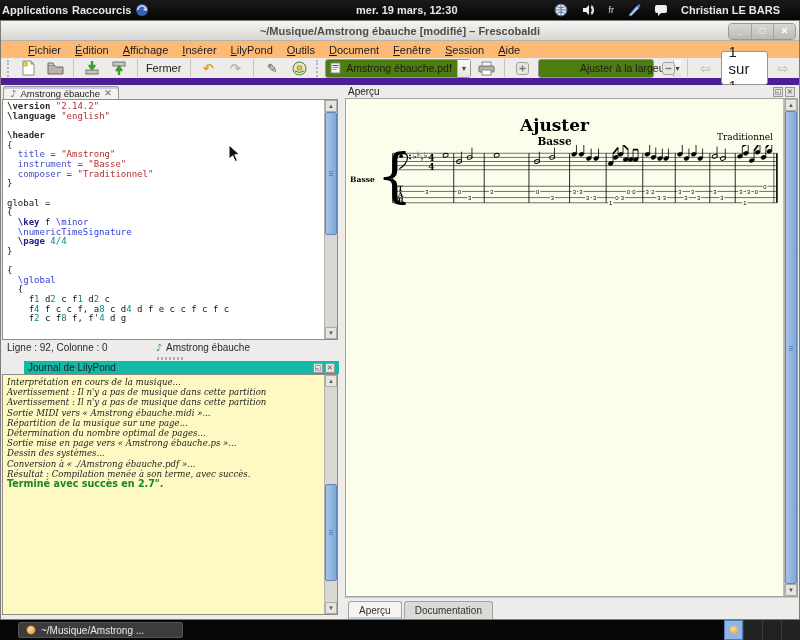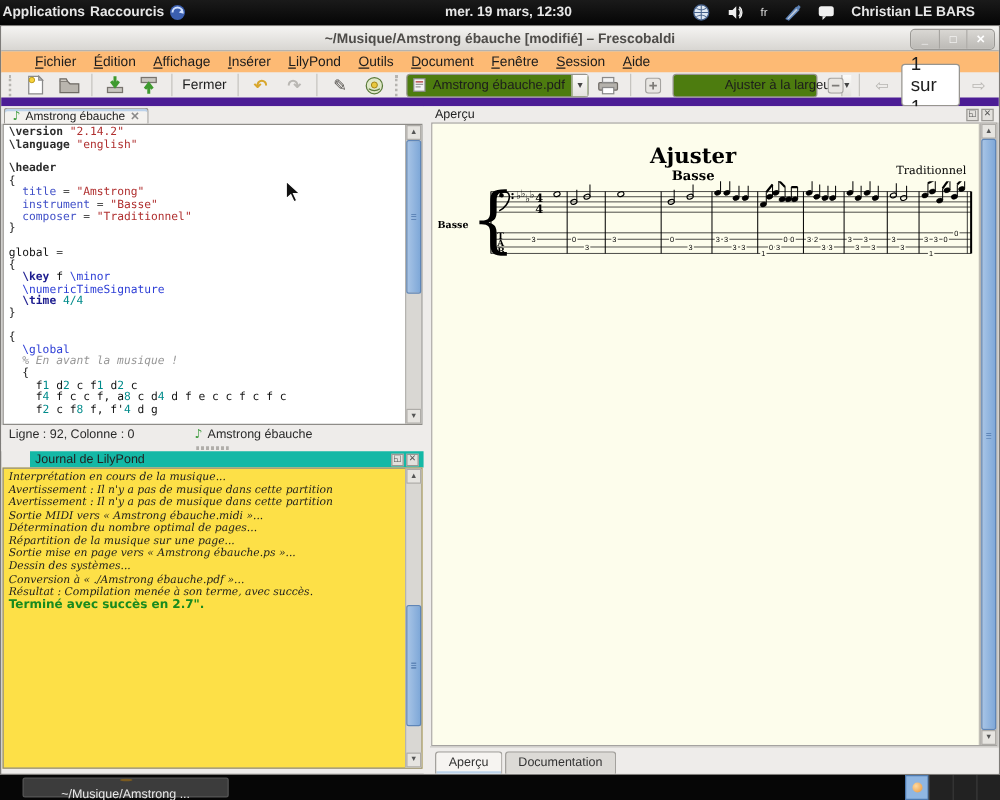--- a/index.html
+++ b/index.html
@@ -81,21 +81,21 @@
   
   .statusrow { height:15px; display:flex; align-items:center; font-size:10px; color:#2a2a2a; padding:0 6px; gap:6px; background:#eeecea; }
   .statusdoc { margin-left:42px; display:flex; align-items:center; gap:4px; }
   .hsplit { height:6px; display:flex; align-items:center; justify-content:center; background:#eeecea; }
   .hsplit .dots { width:26px; height:3px; background:repeating-linear-gradient(90deg,#b0aeaa 0 2px, transparent 2px 4px); }
 
   
   .logheader { height:13px; display:flex; align-items:center; font-size:10px; color:#222; padding:0 4px; background:#14b8a6;margin-left:23px; }
   .ph-btns { margin-left:auto; display:flex; gap:2px; }
   .ph-btn { width:10px; height:10px; border:1px solid #9a9894; background:#e3e1dd; font-size:7px; line-height:8px; text-align:center; color:#555; }
-  .logframe { flex:1; border:1px solid #8e8c88; background:#fde047; margin:0 1px; display:flex; min-height:0; }
+  .logframe { flex:1; border:1px solid #8e8c88; background:#fef9c3; margin:0 1px; display:flex; min-height:0; }
   .logbody { flex:1; overflow:hidden; padding:2px 0 0 4px; }
   .ll { font-family:"DejaVu Serif", serif; font-style:italic; font-size:8.6px; line-height:10.2px; color:#1c1c1c; white-space:nowrap; }
   .ll.final { font-style:normal; font-weight:bold; color:#188a1e; font-size:9.6px; font-family:"DejaVu Sans", sans-serif; }
 
   
   .panelheader { height:13px; display:flex; align-items:center; font-size:10px; color:#222; padding:0 4px; background:#eeecea; }
   .pageview { flex:1; display:flex; min-height:0; background:#e6e4e0; border:1px solid #a5a3a0; margin:0 1px; }
   .page { flex:1; background:#fdfdec; border-right:1px solid #c2c0b6; position:relative; overflow:hidden; }
   .score-title { position:absolute; top:16px; left:0; right:20px; text-align:center;
     font-family:"DejaVu Serif", serif; font-weight:bold; font-size:17px; color:#000; }
@@ -107,21 +107,21 @@
 
   .bottomtabs { height:22px; background:#eeecea; display:flex; align-items:flex-end; padding-left:4px; gap:2px; border-top:1px solid #c9c7c3; }
   .btab { height:18px; font-size:10px; padding:0 10px; display:flex; align-items:center;
     border:1px solid #a3a19d; border-bottom:none; border-radius:3px 3px 0 0; color:#333; background:#dcdad6; }
   .btab.active { background:#f6f4f1; box-shadow:inset 0 -2px 0 #bcd2ea; }
 
   
   .taskbar { position:absolute; left:0; top:620px; width:800px; height:20px; background:#060606;
     display:flex; align-items:center; }
   .taskbtn { margin-left:18px; height:16px; background:#3c3c3c; border:1px solid #555; border-radius:2px;
-    display:flex; align-items:center; gap:5px; padding:0 7px; color:#e9e9e9; font-size:10px; width:165px;flex-direction:column; }
+    display:flex; align-items:center; gap:5px; padding:0 7px; color:#e9e9e9; font-size:10px; width:165px; }
   .task-ico { width:10px; height:10px; border-radius:50%; background:radial-gradient(circle at 35% 35%, #ffd9a0, #e8953a); border:1px solid #7a5a20; }
   .workspaces { margin-left:auto; display:flex; height:20px; }
   .ws { width:19px; height:20px; background:#222; border-left:1px solid #3a3a3a; position:relative; }
   .ws.active { background:#8fb6e2; border:1px solid #4d7ab0; }
   .ws.active .mini { position:absolute; left:5px; top:5px; width:8px; height:8px; border-radius:50%;
     background:radial-gradient(circle at 35% 35%, #ffd9a0, #e8953a); }
 
   .cursor { position:absolute; left:228px; top:144px; z-index:50; pointer-events:none; }
 </style>
 </head>
@@ -293,26 +293,25 @@
             <div class="cl"><span class="tok-p">{</span></div>
             <div class="cl"><span class="tok-p">  </span><span class="tok-v">title</span><span class="tok-p"> = </span><span class="tok-s">"Amstrong"</span></div>
             <div class="cl"><span class="tok-p">  </span><span class="tok-v">instrument</span><span class="tok-p"> = </span><span class="tok-s">"Basse"</span></div>
             <div class="cl"><span class="tok-p">  </span><span class="tok-v">composer</span><span class="tok-p"> = </span><span class="tok-s">"Traditionnel"</span></div>
             <div class="cl"><span class="tok-p">}</span></div>
             <div class="cl">&nbsp;</div>
             <div class="cl"><span class="tok-p">global =</span></div>
             <div class="cl"><span class="tok-p">{</span></div>
             <div class="cl"><span class="tok-p">  </span><span class="tok-k">\key</span><span class="tok-p"> f </span><span class="tok-c">\minor</span></div>
             <div class="cl"><span class="tok-p">  </span><span class="tok-c">\numericTimeSignature</span></div>
-            <div class="cl"><span class="tok-p">  </span><span class="tok-k">\time</span><span class="tok-p"> </span><span class="tok-d">4/4</span></div>
+            <div class="cl"><span class="tok-p">  </span><span class="tok-k">\page</span><span class="tok-p"> </span><span class="tok-d">4/4</span></div>
             <div class="cl"><span class="tok-p">}</span></div>
             <div class="cl">&nbsp;</div>
             <div class="cl"><span class="tok-p">{</span></div>
             <div class="cl"><span class="tok-p">  </span><span class="tok-c">\global</span></div>
-            <div class="cl"><span class="tok-m">  % En avant la musique !</span></div>
             <div class="cl"><span class="tok-p">  {</span></div>
             <div class="cl"><span class="tok-p">    f</span><span class="tok-d">1</span><span class="tok-p"> d</span><span class="tok-d">2</span><span class="tok-p"> c f</span><span class="tok-d">1</span><span class="tok-p"> d</span><span class="tok-d">2</span><span class="tok-p"> c</span></div>
             <div class="cl"><span class="tok-p">    f</span><span class="tok-d">4</span><span class="tok-p"> f c c f, a</span><span class="tok-d">8</span><span class="tok-p"> c d</span><span class="tok-d">4</span><span class="tok-p"> d f e c c f c f c</span></div>
             <div class="cl"><span class="tok-p">    f</span><span class="tok-d">2</span><span class="tok-p"> c f</span><span class="tok-d">8</span><span class="tok-p"> f, f'</span><span class="tok-d">4</span><span class="tok-p"> d g</span></div>
           </div>
         <div class="sb">
           <div class="sb-btn">▲</div>
           <div class="sb-track">
               <div class="sb-thumb" style="top:0;height:57%;">
                 <div class="grip"></div>
@@ -337,22 +336,22 @@
           <span class="ph-btn">◱</span>
           <span class="ph-btn">✕</span>
         </span>
       </div>
       <div class="logframe">
         <div class="logbody" id="log">
             <div class="ll">Interprétation en cours de la musique...</div>
             <div class="ll">Avertissement : Il n'y a pas de musique dans cette partition</div>
             <div class="ll">Avertissement : Il n'y a pas de musique dans cette partition</div>
             <div class="ll">Sortie MIDI vers « Amstrong ébauche.midi »...</div>
+            <div class="ll">Répartition de la musique sur une page...</div>
             <div class="ll">Détermination du nombre optimal de pages...</div>
-            <div class="ll">Répartition de la musique sur une page...</div>
             <div class="ll">Sortie mise en page vers « Amstrong ébauche.ps »...</div>
             <div class="ll">Dessin des systèmes...</div>
             <div class="ll">Conversion à « ./Amstrong ébauche.pdf »...</div>
             <div class="ll">Résultat : Compilation menée à son terme, avec succès.</div>
             <div class="ll final">Terminé avec succès en 2.7".</div>
           </div>
         <div class="sb">
           <div class="sb-btn">▲</div>
           <div class="sb-track">
               <div class="sb-thumb" style="top:45%;height:45%;">

